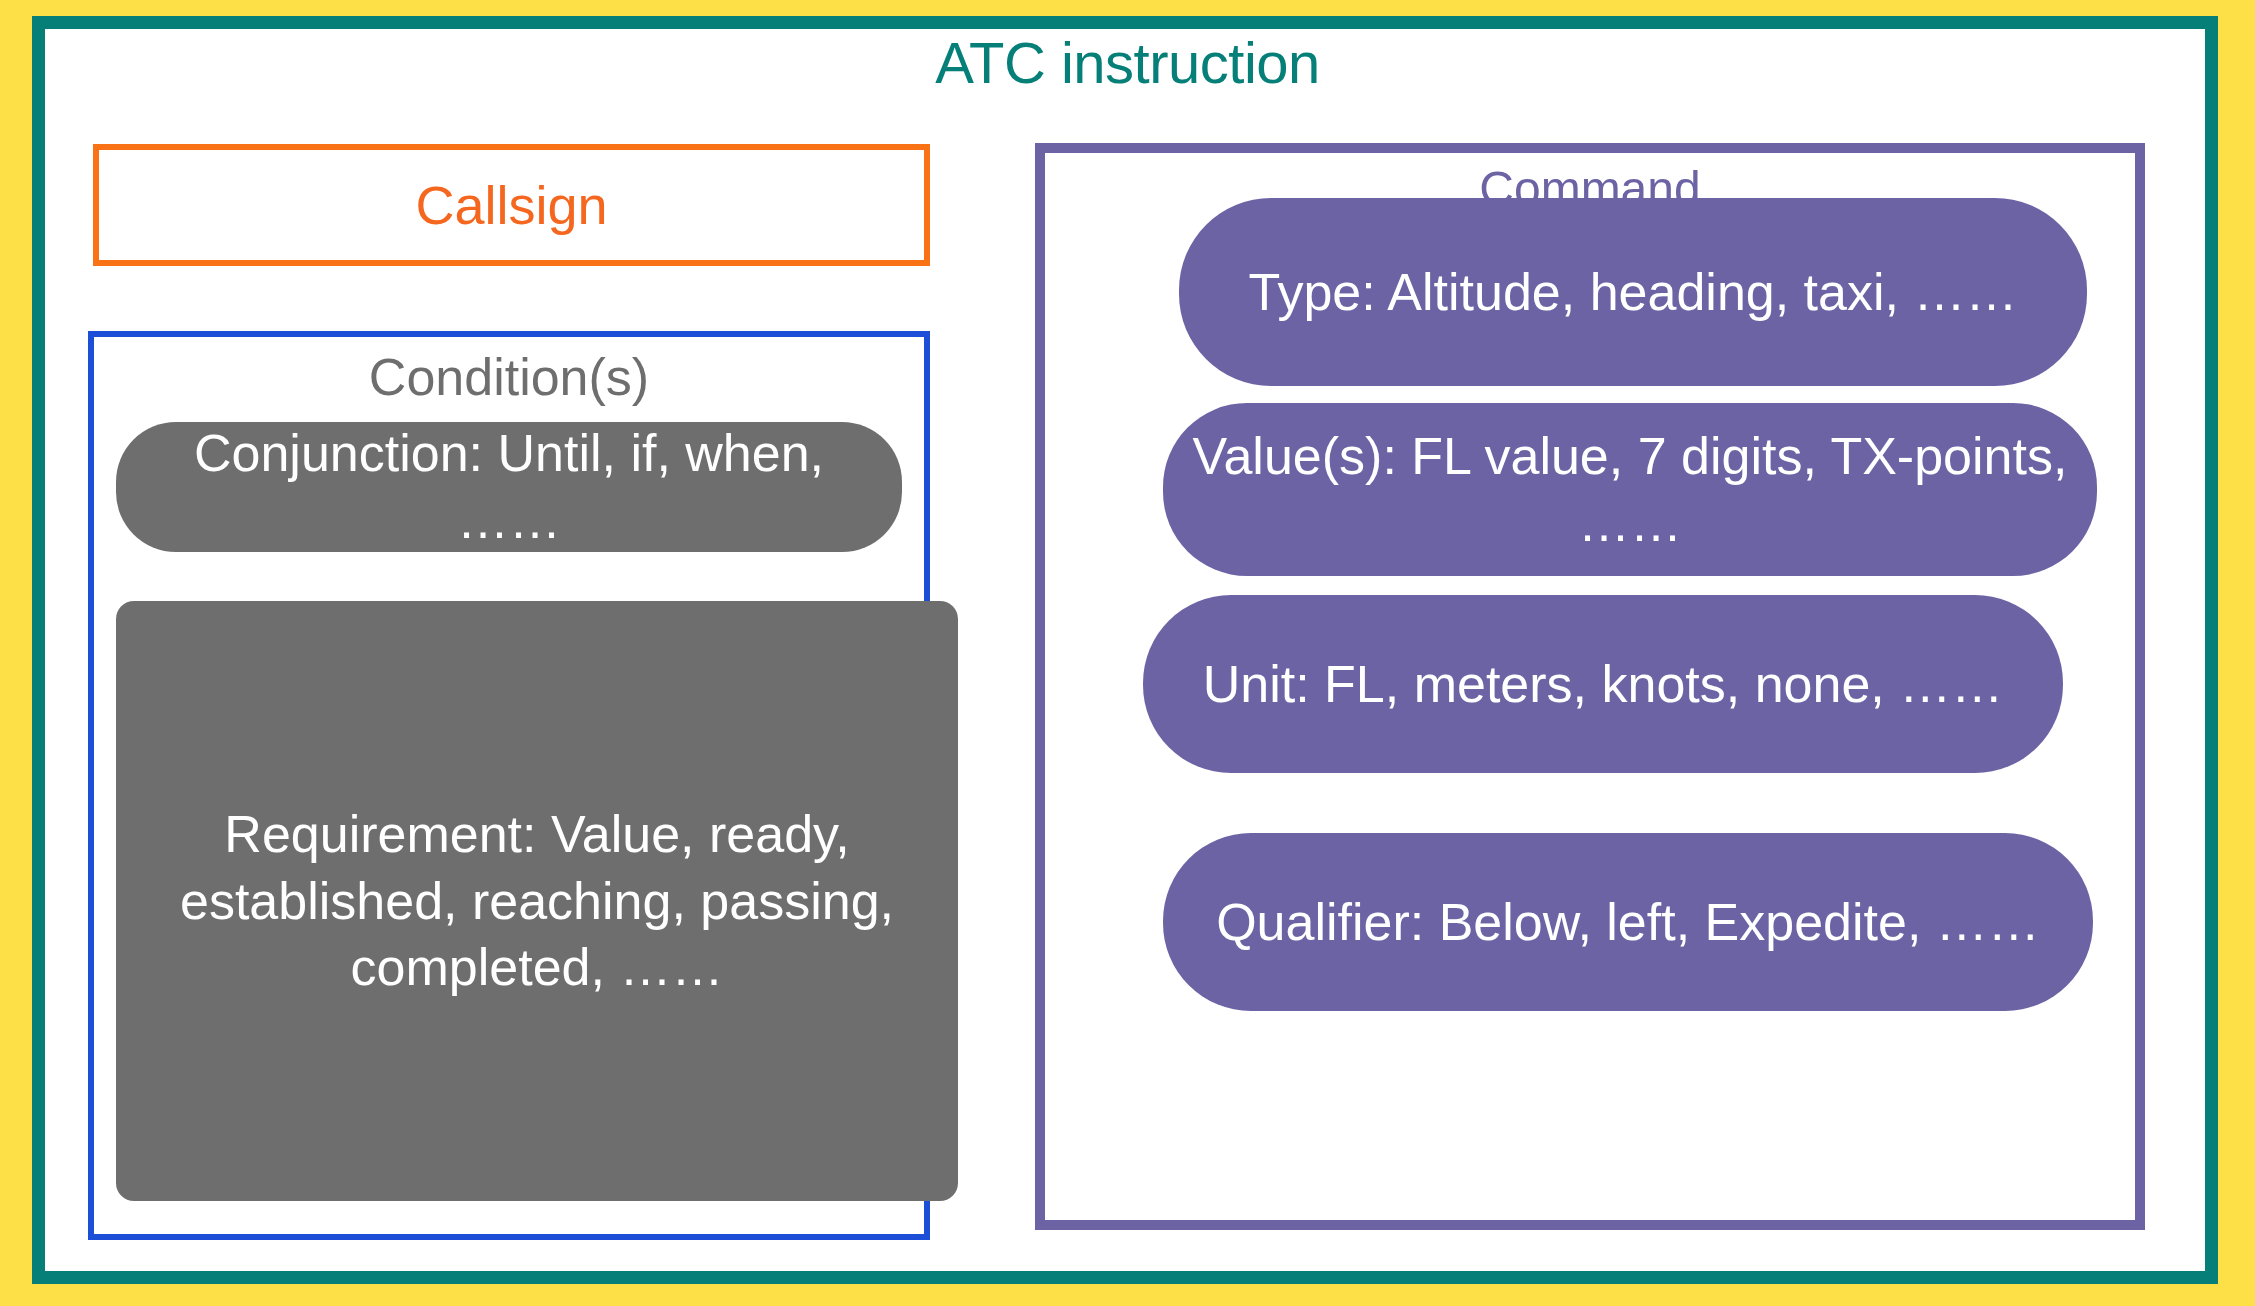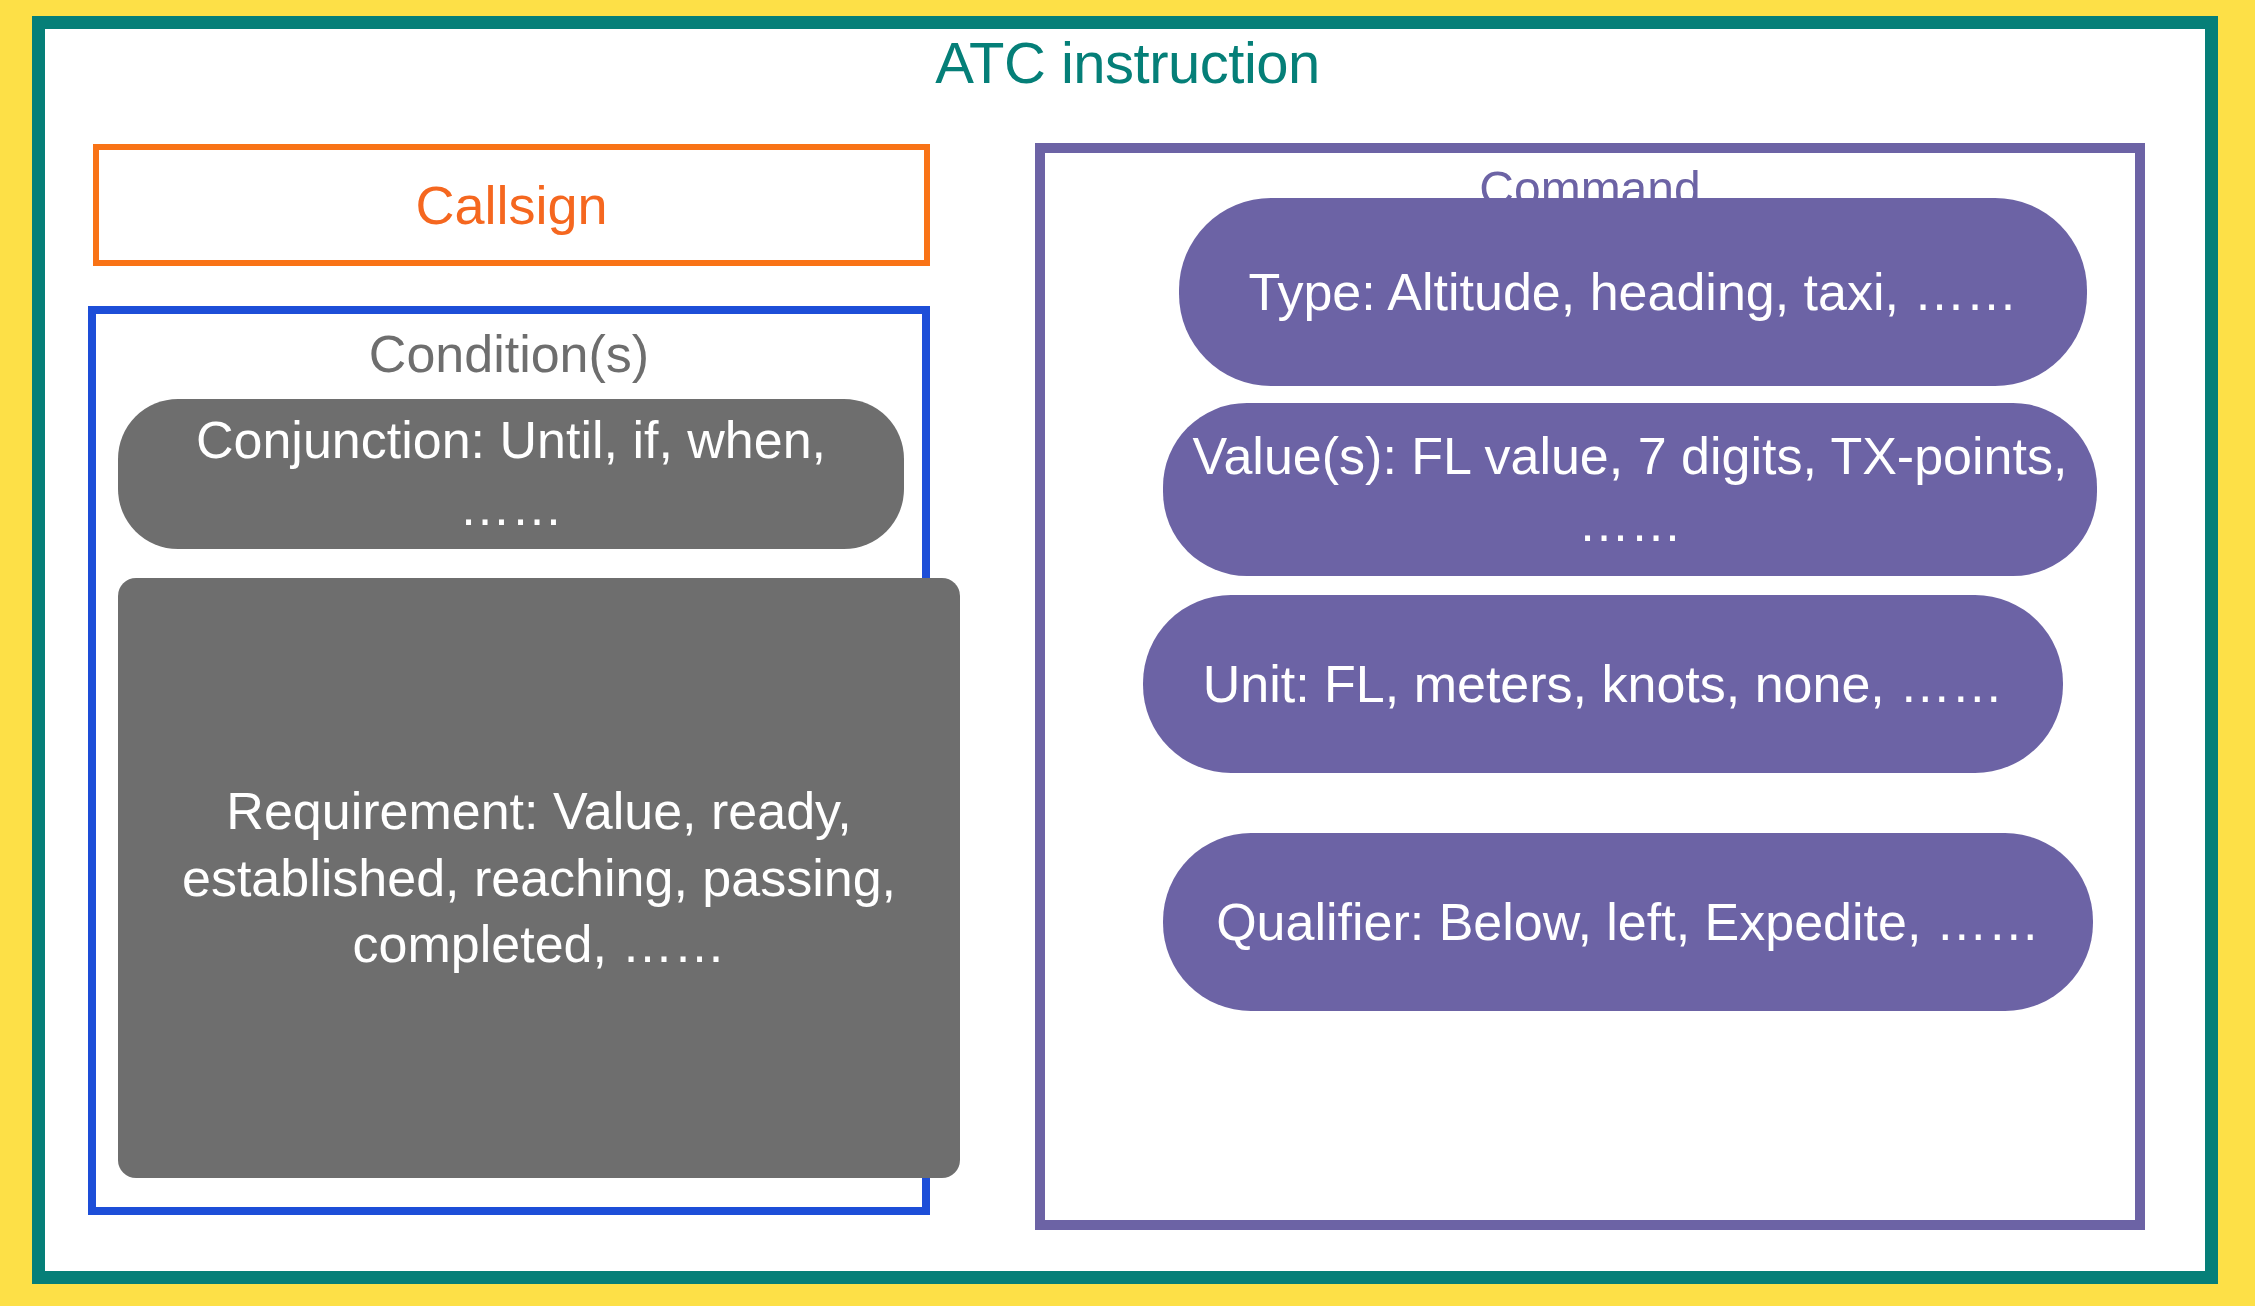--- a/index.html
+++ b/index.html
@@ -61,24 +61,24 @@
   .callsign-label {
     color: #f5671f;
     font-size: 54px;
     line-height: 1;
   }
 
   
   .condition-box {
     position: absolute;
     left: 88px;
-    top: 306px;
+    top: 331px;
     width: 842px;
     height: 909px;
-    border: 8px solid #1d4ed8;
+    border: 6px solid #1d4ed8;
     box-sizing: border-box;
     background: #ffffff;
   }
   .condition-title {
     position: absolute;
     left: 0;
     top: 14px;
     width: 100%;
     text-align: center;
     color: #6e6e6e;
@@ -122,21 +122,21 @@
     padding: 4px 26px;
   }
   .pill.gray  { background: #6e6e6e; }
   .pill.purple{ background: #6c63a5; }
 
   
   .pill-conjunction {
     left: 22px;
     top: 85px;
     width: 786px;
-    height: 150px;
+    height: 130px;
     border-radius: 60px;
   }
   .pill-requirement {
     left: 22px;
     top: 264px;
     width: 842px;
     height: 600px;
     border-radius: 18px;
   }
 

